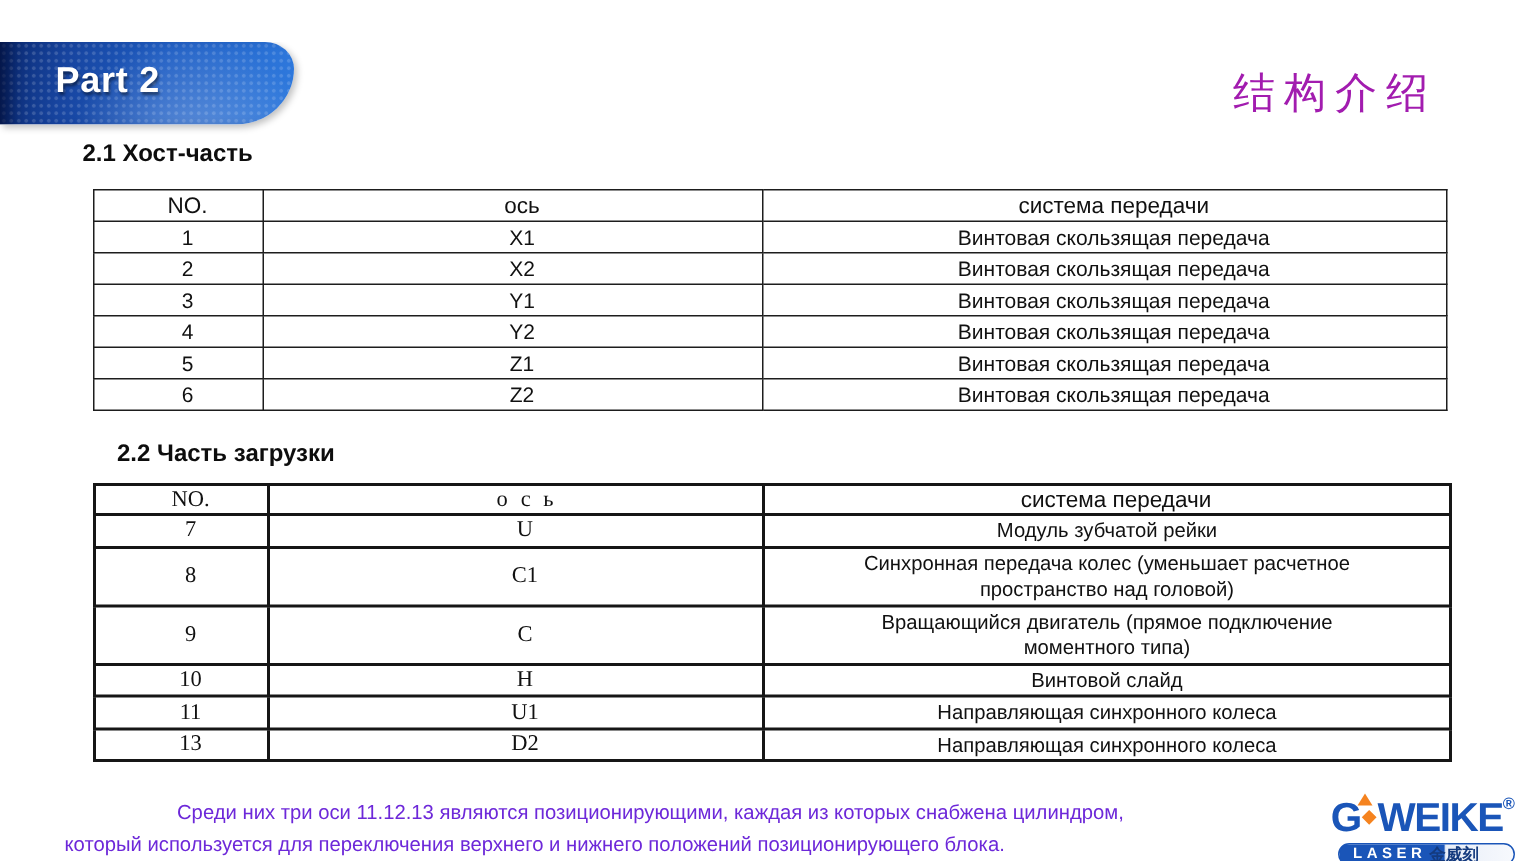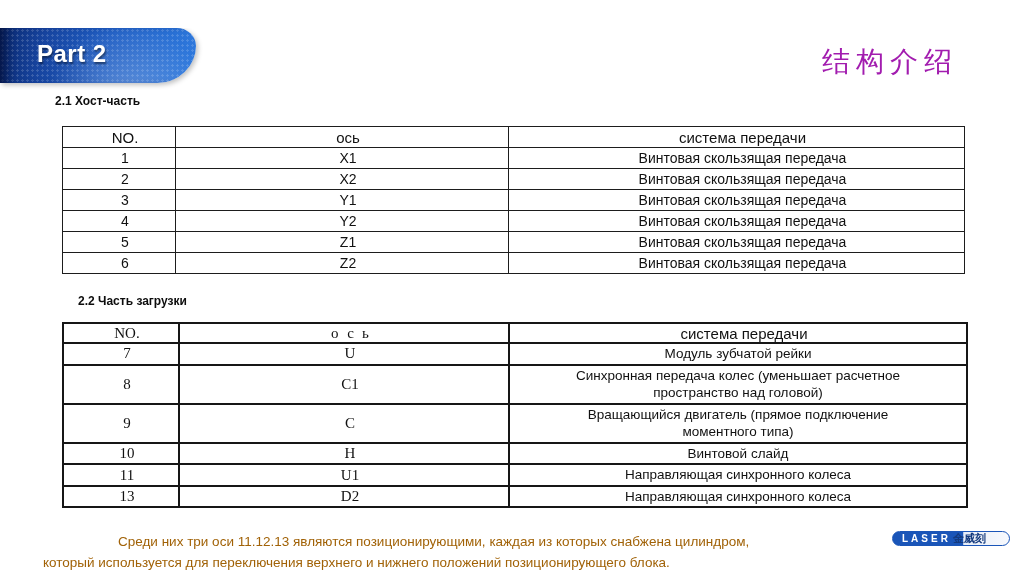--- a/index.html
+++ b/index.html
@@ -26,21 +26,21 @@
   }
 
   
   .slide-title {
     position:absolute; top:15px; right:66px;
     font-family:"DejaVu Serif","Liberation Serif",serif;
     font-size:28px; color:#a21caf; letter-spacing:6px; white-space:nowrap;
   }
 
   
-  .sec-heading { position:absolute; font-size:12px; font-weight:bold; color:#0d0d0d; }
+  .sec-heading { position:absolute; font-size:16px; font-weight:bold; color:#0d0d0d; }
   .sec1-heading { left:55px; top:66px; }
   .sec2-heading { left:78px; top:266px; }
 
   
   table { border-collapse:collapse; table-layout:fixed; color:#111; }
   th, td { text-align:center; vertical-align:middle; overflow:hidden;padding-left:12px; }
 
   
   .t1 { position:absolute; left:62px; top:98px; width:903px; }
   .t1 th, .t1 td { border:1.5px solid #1d1d1d; }
@@ -61,21 +61,21 @@
   }
   .t2 th.col1 { letter-spacing:0.55em; text-indent:0.55em; }
   .t2 th.col2 { font-family:"Liberation Sans",sans-serif; font-size:15px; }
   .t2 td.col2 { font-family:"Liberation Sans",sans-serif; font-size:13.5px; padding:1px 50px; line-height:1.3; }
   .t2 tbody tr:nth-child(2) td { height:34px; }
   .t2 tbody tr:nth-child(3) td { height:36px; }
 
   
   .footer-note {
     position:absolute; left:43px; top:504px; width:742px;
-    font-size:13.5px; color:#a16207; line-height:1.55; text-indent:75px;
+    font-size:13.5px; color:#6d28d9; line-height:1.55; text-indent:75px;
   }
 
   
   .logo { position:absolute; right:14px; top:502px; width:160px; }
   .logo-top { position:relative; text-align:right; white-space:nowrap; }
   .logo-main {
     font-weight:bold; font-size:27px; color:#1a55b8;
     font-family:"Liberation Sans",sans-serif; letter-spacing:-1px;
   }
   .logo-diamond {
@@ -204,20 +204,24 @@
           <td class="col0">13</td>
           <td class="col1">D2</td>
           <td class="col2">Направляющая синхронного колеса</td>
         </tr>
       </tbody>
   </table>
 
   <p class="footer-note">Среди них три оси 11.12.13 являются позиционирующими, каждая из которых снабжена цилиндром, который используется для переключения верхнего и нижнего положений позиционирующего блока.</p>
 
   <div class="logo">
+    <div class="logo-top">
+      <span class="logo-main">G</span><span class="logo-main logo-diamond">◆</span><span class="logo-main">WEIKE</span><span class="logo-reg">®</span>
+      <span class="w-mark"></span>
+    </div>
     <div class="logo-bar">
       <span class="logo-sub">LASER</span>
       <span class="logo-sub-cn">金威刻</span>
     </div>
   </div>
 
   <div class="bottom-bar">
     <div class="bottom-bar-accent"></div>
   </div>
 

